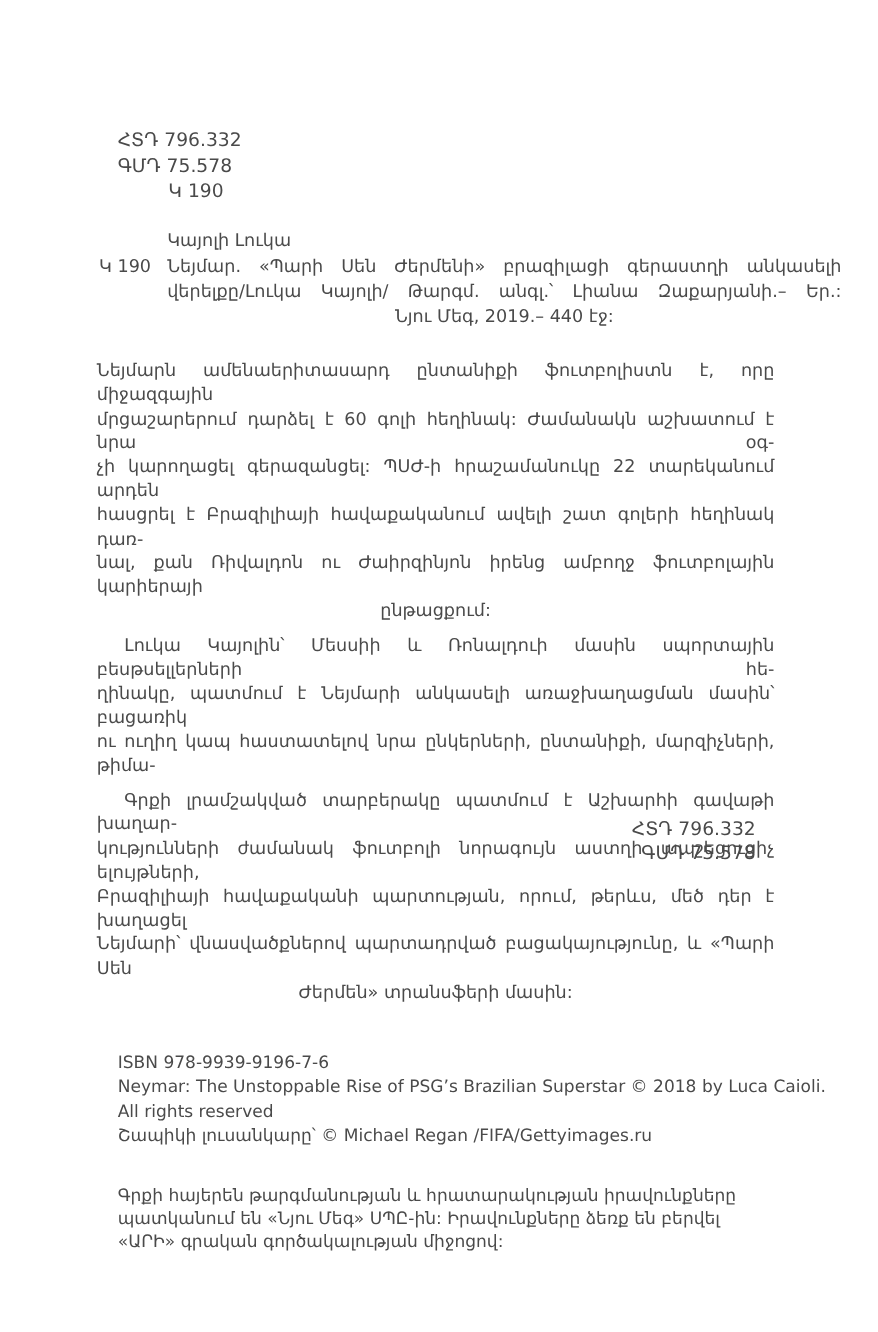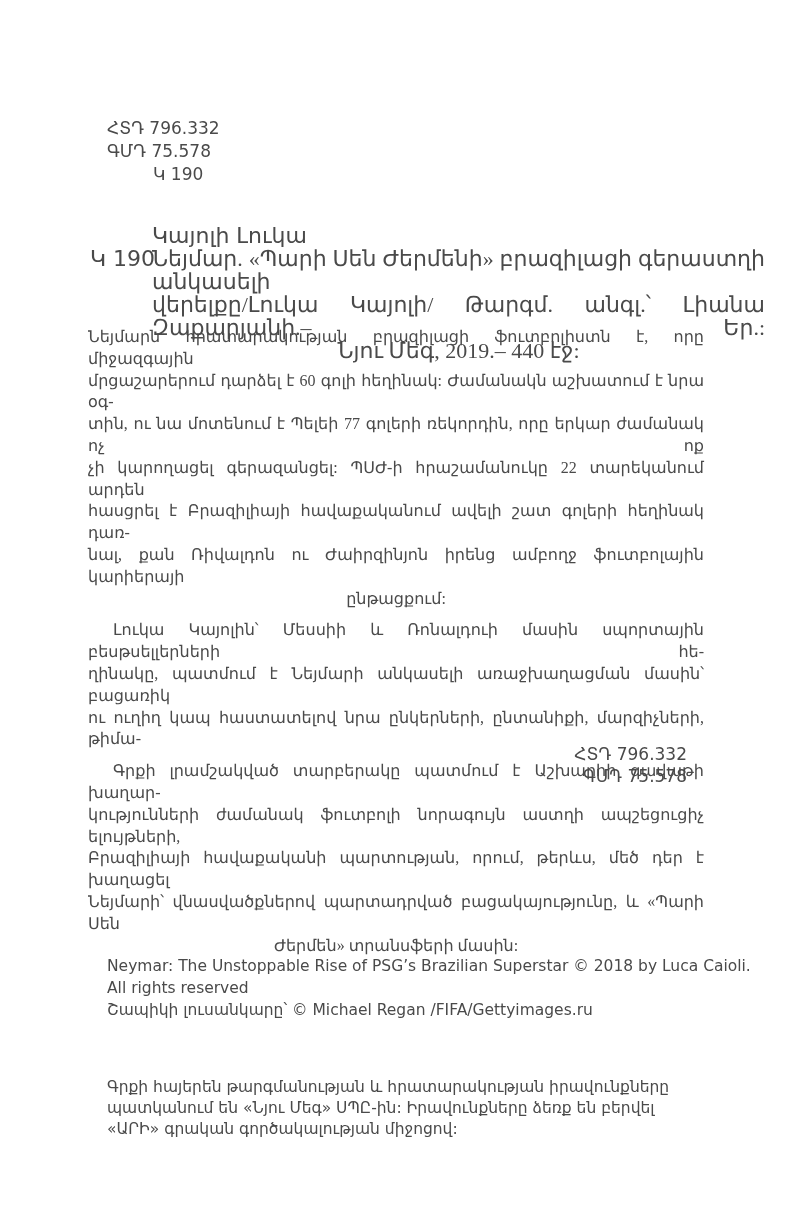--- a/index.html
+++ b/index.html
@@ -12,28 +12,28 @@
     color: #4a4a4a;
     overflow: hidden;
   }
   .blk { position: absolute; }
 
   
   .top-codes { left: 107px; top: 117px; font-size: 17px; line-height: 23.2px; }
   .top-codes .ind { margin-left: 46px; }
 
   
-  .catalog { left: 90px; top: 224px; width: 613px; font-size: 22px; line-height: 23.1px; }
+  .catalog { left: 90px; top: 207px; width: 613px; font-size: 16px; line-height: 23.1px; }
   .catalog .hang { margin-left: 62px; }
   .catalog .coderow { position: relative; }
   .catalog .code { position: absolute; left: 0; top: 0; }
 
   
   .annotation { left: 88px; top: 326px; width: 616px; font-size: 16px; line-height: 21.8px; }
-  .line { width: 100%; font-family: Liberation Serif, serif; }
+  .line { width: 100%; }
   .j { text-align: justify; text-align-last: justify; }
   .last { text-align: center; }
   .ind1 { text-indent: 25px; margin-top: 10px; }
 
   
   .bottom-codes { right: 111px; top: 743px; font-size: 17px; line-height: 22.4px; text-align: right; }
 
   
   .imprint { left: 107px; top: 956px; font-size: 15.5px; line-height: 21.9px; }
 
@@ -56,23 +56,22 @@
     <div class="coderow">
       <span class="code">Կ 190</span>
       <div class="hang line j">Նեյմար. «Պարի Սեն Ժերմենի» բրազիլացի գերաստղի անկասելի</div>
     </div>
     <div class="hang line j">վերելքը/Լուկա Կայոլի/ Թարգմ. անգլ.՝ Լիանա Զաքարյանի.– Եր.:</div>
     <div class="hang line last">Նյու Մեգ, 2019.– 440 էջ:</div>
   </div>
 
   <div class="blk annotation">
     <div>
-      <div class="line j">Նեյմարն հրատարակության բրազիլացի ֆուտբոլիստն է, որը միջազգային</div>
+      <div class="line j">Նեյմարն ամենաերիտասարդ ընտանիքի ֆուտբոլիստն է, որը միջազգային</div>
       <div class="line j">մրցաշարերում դարձել է 60 գոլի հեղինակ: Ժամանակն աշխատում է նրա օգ-</div>
-      <div class="line j">տին, ու նա մոտենում է Պելեի 77 գոլերի ռեկորդին, որը երկար ժամանակ ոչ ոք</div>
       <div class="line j">չի կարողացել գերազանցել: ՊՍԺ-ի հրաշամանուկը 22 տարեկանում արդեն</div>
       <div class="line j">հասցրել է Բրազիլիայի հավաքականում ավելի շատ գոլերի հեղինակ դառ-</div>
       <div class="line j">նալ, քան Ռիվալդոն ու Ժաիրզինյոն իրենց ամբողջ ֆուտբոլային կարիերայի</div>
       <div class="line last">ընթացքում:</div>
     </div>
     <div>
       <div class="line j ind1">Լուկա Կայոլին՝ Մեսսիի և Ռոնալդուի մասին սպորտային բեսթսելլերների հե-</div>
       <div class="line j">ղինակը, պատմում է Նեյմարի անկասելի առաջխաղացման մասին՝ բացառիկ</div>
       <div class="line j">ու ուղիղ կապ հաստատելով նրա ընկերների, ընտանիքի, մարզիչների, թիմա-</div>
     </div>
@@ -84,20 +83,21 @@
       <div class="line last">Ժերմեն» տրանսֆերի մասին:</div>
     </div>
   </div>
 
   <div class="blk bottom-codes">
     <div>ՀՏԴ 796.332</div>
     <div>ԳՄԴ 75.578</div>
   </div>
 
   <div class="blk imprint">
+    <div>ISBN 978-9939-9196-7-6</div>
     <div>Neymar: The Unstoppable Rise of PSG’s Brazilian Superstar  © 2018 by Luca Caioli.</div>
     <div>All rights reserved</div>
     <div>Շապիկի լուսանկարը՝ © Michael Regan /FIFA/Gettyimages.ru</div>
   </div>
 
   <div class="blk rights-note">
     <div>Գրքի հայերեն թարգմանության և հրատարակության իրավունքները</div>
     <div>պատկանում են «Նյու Մեգ» ՍՊԸ-ին: Իրավունքները ձեռք են բերվել</div>
     <div>«ԱՐԻ» գրական գործակալության միջոցով:</div>
   </div>

